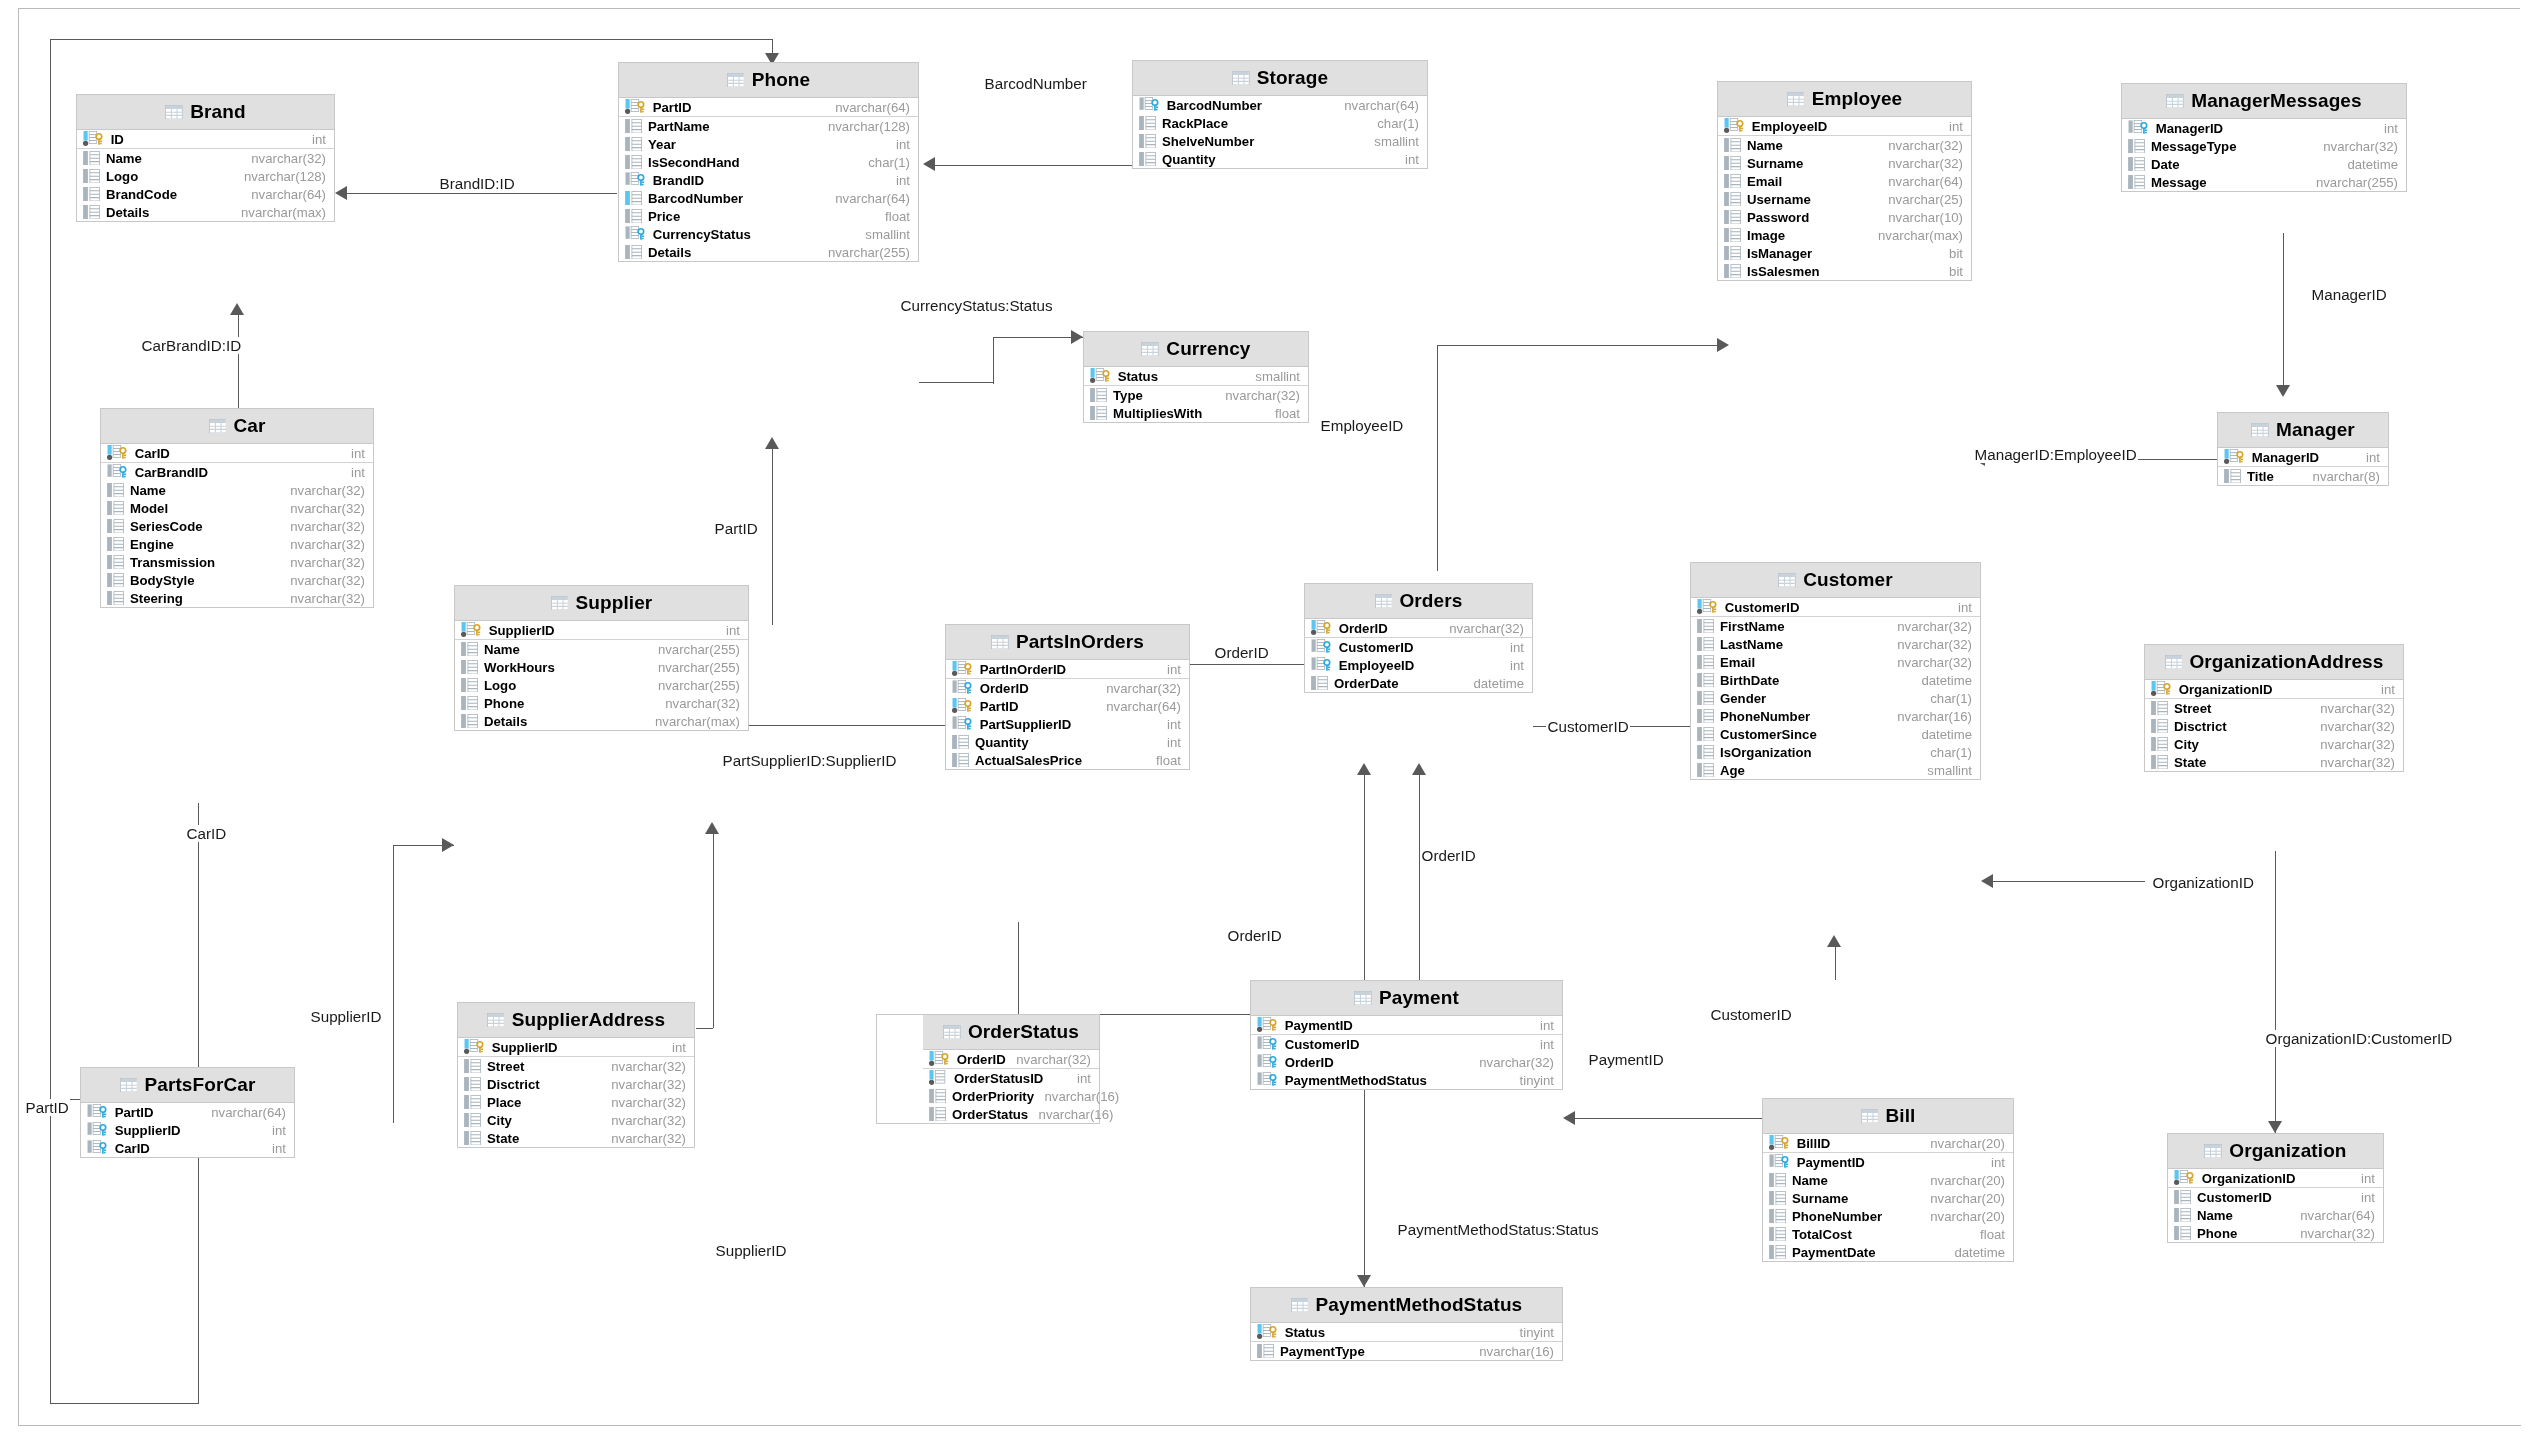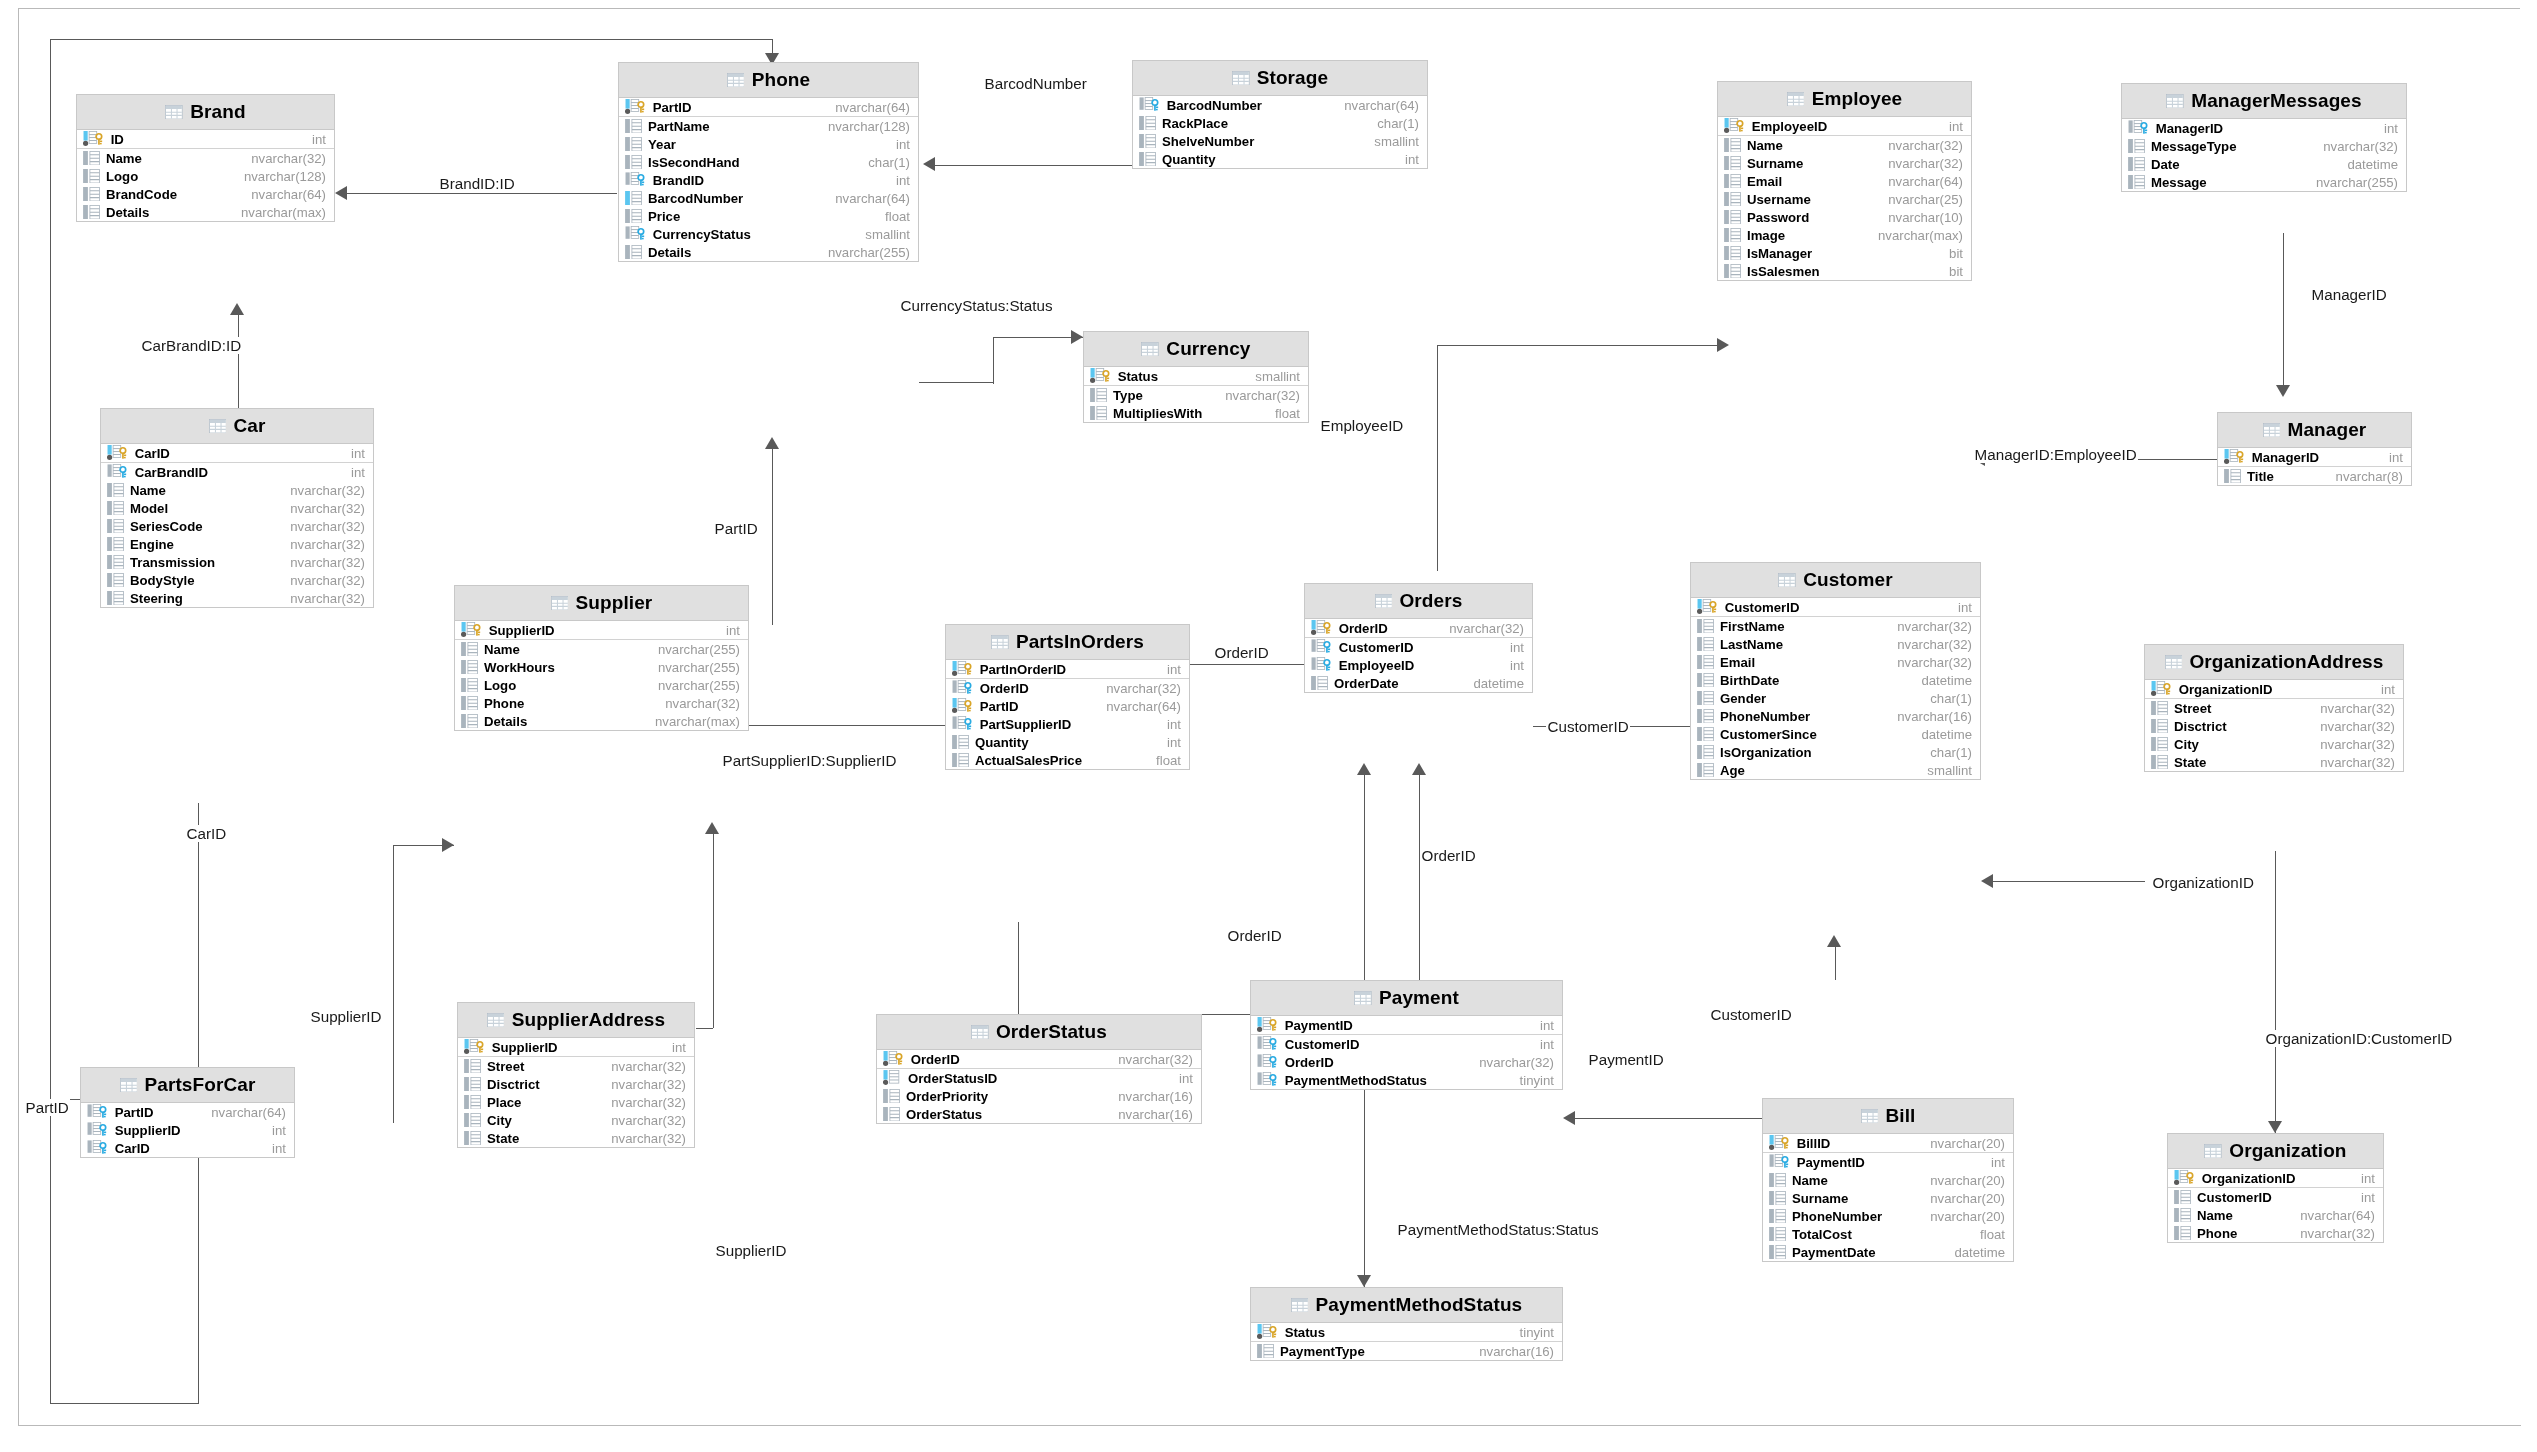--- a/index.html
+++ b/index.html
@@ -641,21 +641,21 @@
                 <rect x="0" y="0" width="6" height="18" fill="#a9b4bd"></rect>
                 <rect x="8.5" y="0.5" width="12" height="17" fill="#fff" stroke="#a9b4bd"></rect>
                 <path d="M8.5 4.7h12M8.5 9h12M8.5 13.3h12" stroke="#a9b4bd" stroke-width="1.3"></path>
               </svg>
             </span>
             <span class="fname">MultipliesWith</span>
             <span class="ftype">float</span>
           </div>
         </div>
       </div>
-      <div class="tbl" style="left: 2217px; top: 412px; width: 195px;">
+      <div class="tbl" style="left: 2217px; top: 412px; width: 172px;">
         <div class="tbl-hdr">
           <span class="ic">
             <svg width="17.7" height="14.4" viewBox="0 0 22 18">
               <rect x="0.5" y="0.5" width="21" height="17" fill="#fff" stroke="#b4bfc9"></rect>
               <rect x="1" y="1" width="20" height="4" fill="#c8d2da"></rect>
               <path d="M1 9h20M1 13h20M8 5v12M15 5v12" stroke="#c8d2da" stroke-width="1.3"></path>
             </svg>
           </span>
           <span class="tbl-title">Manager</span>
         </div>
@@ -1374,21 +1374,21 @@
                 <rect x="0" y="0" width="6" height="18" fill="#a9b4bd"></rect>
                 <rect x="8.5" y="0.5" width="12" height="17" fill="#fff" stroke="#a9b4bd"></rect>
                 <path d="M8.5 4.7h12M8.5 9h12M8.5 13.3h12" stroke="#a9b4bd" stroke-width="1.3"></path>
               </svg>
             </span>
             <span class="fname">State</span>
             <span class="ftype">nvarchar(32)</span>
           </div>
         </div>
       </div>
-      <div class="tbl" style="left: 876px; top: 1014px; width: 326px;">
+      <div class="tbl" style="left: 876px; top: 1014px; width: 224px; padding-left: 46px;">
         <div class="tbl-hdr">
           <span class="ic">
             <svg width="17.7" height="14.4" viewBox="0 0 22 18">
               <rect x="0.5" y="0.5" width="21" height="17" fill="#fff" stroke="#b4bfc9"></rect>
               <rect x="1" y="1" width="20" height="4" fill="#c8d2da"></rect>
               <path d="M1 9h20M1 13h20M8 5v12M15 5v12" stroke="#c8d2da" stroke-width="1.3"></path>
             </svg>
           </span>
           <span class="tbl-title">OrderStatus</span>
         </div>

